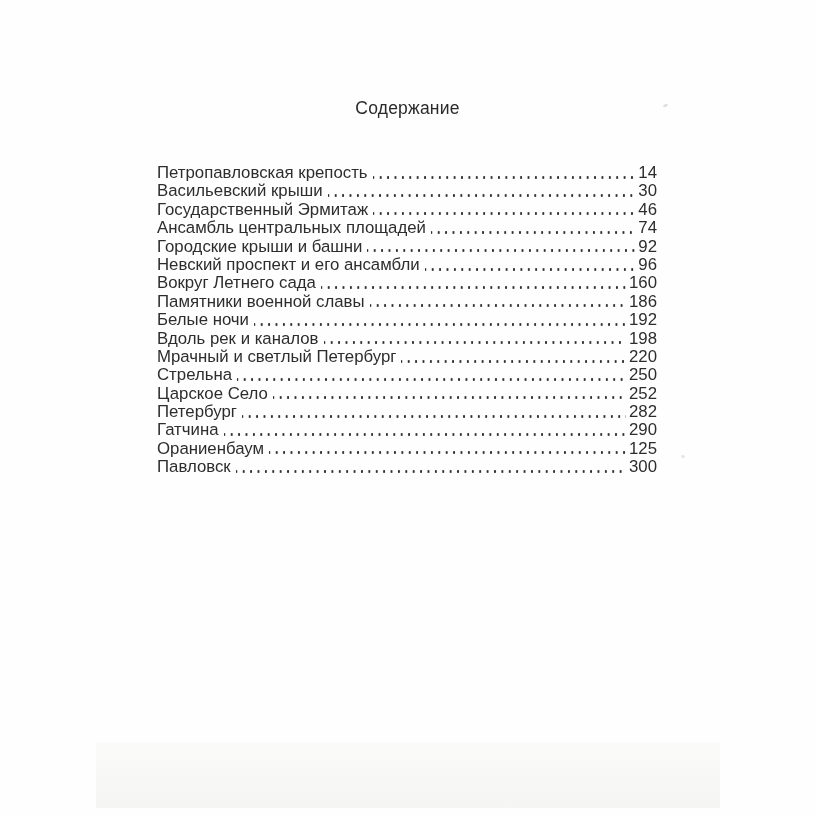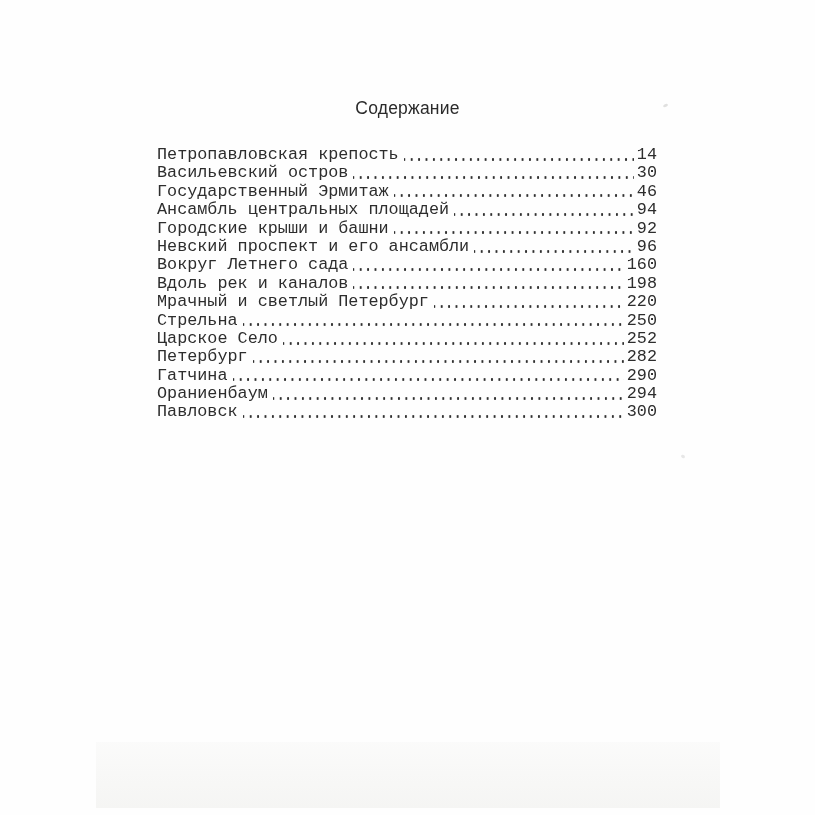--- a/index.html
+++ b/index.html
@@ -55,23 +55,22 @@
     width: 815px;
     text-align: center;
     font-size: 17.5px;
     line-height: 24px;
     letter-spacing: 0.2px;
     color: #2b2b2b;
   }
   .toc {
     position: absolute;
     left: 157px;
-    top: 146px;
+    top: 164px;
     width: 500px;
-    font-family: Liberation Mono, monospace;
   }
   .toc-row {
     display: flex;
     align-items: stretch;
     height: 18.4px;
     font-size: 16.8px;
     line-height: 18.4px;
     white-space: nowrap;
     color: #2d2d2d;
   }
@@ -99,35 +98,35 @@
 
   <div class="toc">
 
       <div class="toc-row">
         <span class="entry-title">Петропавловская крепость</span>
         <span class="dot-leader"></span>
         <span class="entry-page">14</span>
       </div>
 
       <div class="toc-row">
-        <span class="entry-title">Васильевский остров</span>
+        <span class="entry-title">Васильевский крыши</span>
         <span class="dot-leader"></span>
         <span class="entry-page">30</span>
       </div>
 
       <div class="toc-row">
         <span class="entry-title">Государственный Эрмитаж</span>
         <span class="dot-leader"></span>
         <span class="entry-page">46</span>
       </div>
 
       <div class="toc-row">
         <span class="entry-title">Ансамбль центральных площадей</span>
         <span class="dot-leader"></span>
-        <span class="entry-page">94</span>
+        <span class="entry-page">74</span>
       </div>
 
       <div class="toc-row">
         <span class="entry-title">Городские крыши и башни</span>
         <span class="dot-leader"></span>
         <span class="entry-page">92</span>
       </div>
 
       <div class="toc-row">
         <span class="entry-title">Невский проспект и его ансамбли</span>
@@ -136,21 +135,31 @@
       </div>
 
 
       <div class="toc-row">
         <span class="entry-title">Вокруг Летнего сада</span>
         <span class="dot-leader"></span>
         <span class="entry-page">160</span>
       </div>
 
 
-
+      <div class="toc-row">
+        <span class="entry-title">Памятники военной славы</span>
+        <span class="dot-leader"></span>
+        <span class="entry-page">186</span>
+      </div>
+
+      <div class="toc-row">
+        <span class="entry-title">Белые ночи</span>
+        <span class="dot-leader"></span>
+        <span class="entry-page">192</span>
+      </div>
 
       <div class="toc-row">
         <span class="entry-title">Вдоль рек и каналов</span>
         <span class="dot-leader"></span>
         <span class="entry-page">198</span>
       </div>
 
       <div class="toc-row">
         <span class="entry-title">Мрачный и светлый Петербург</span>
         <span class="dot-leader"></span>
@@ -178,21 +187,21 @@
 
       <div class="toc-row">
         <span class="entry-title">Гатчина</span>
         <span class="dot-leader"></span>
         <span class="entry-page">290</span>
       </div>
 
       <div class="toc-row">
         <span class="entry-title">Ораниенбаум</span>
         <span class="dot-leader"></span>
-        <span class="entry-page">294</span>
+        <span class="entry-page">125</span>
       </div>
 
       <div class="toc-row">
         <span class="entry-title">Павловск</span>
         <span class="dot-leader"></span>
         <span class="entry-page">300</span>
       </div>
     </div>
 
   <div class="bottom-shade"></div>

